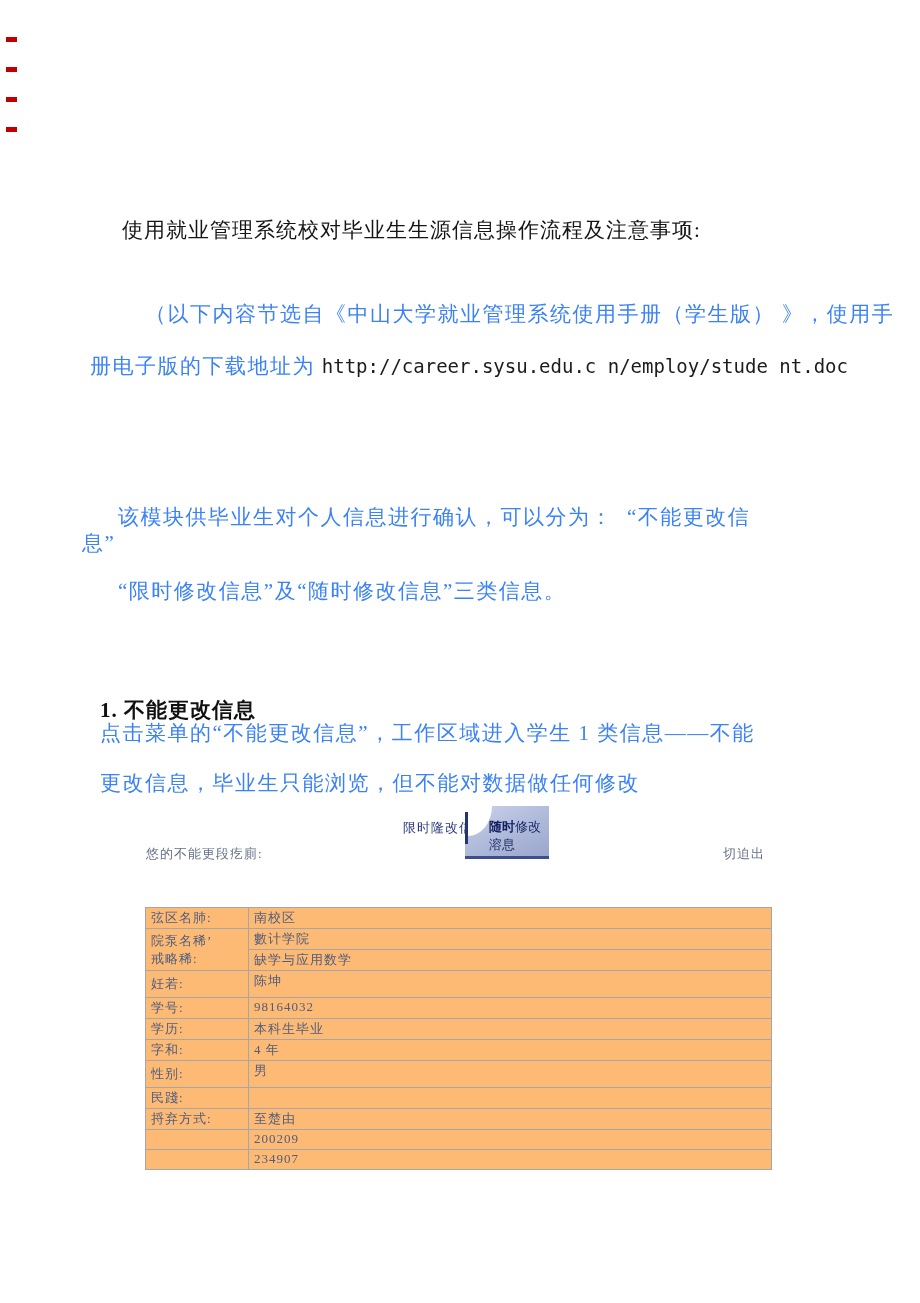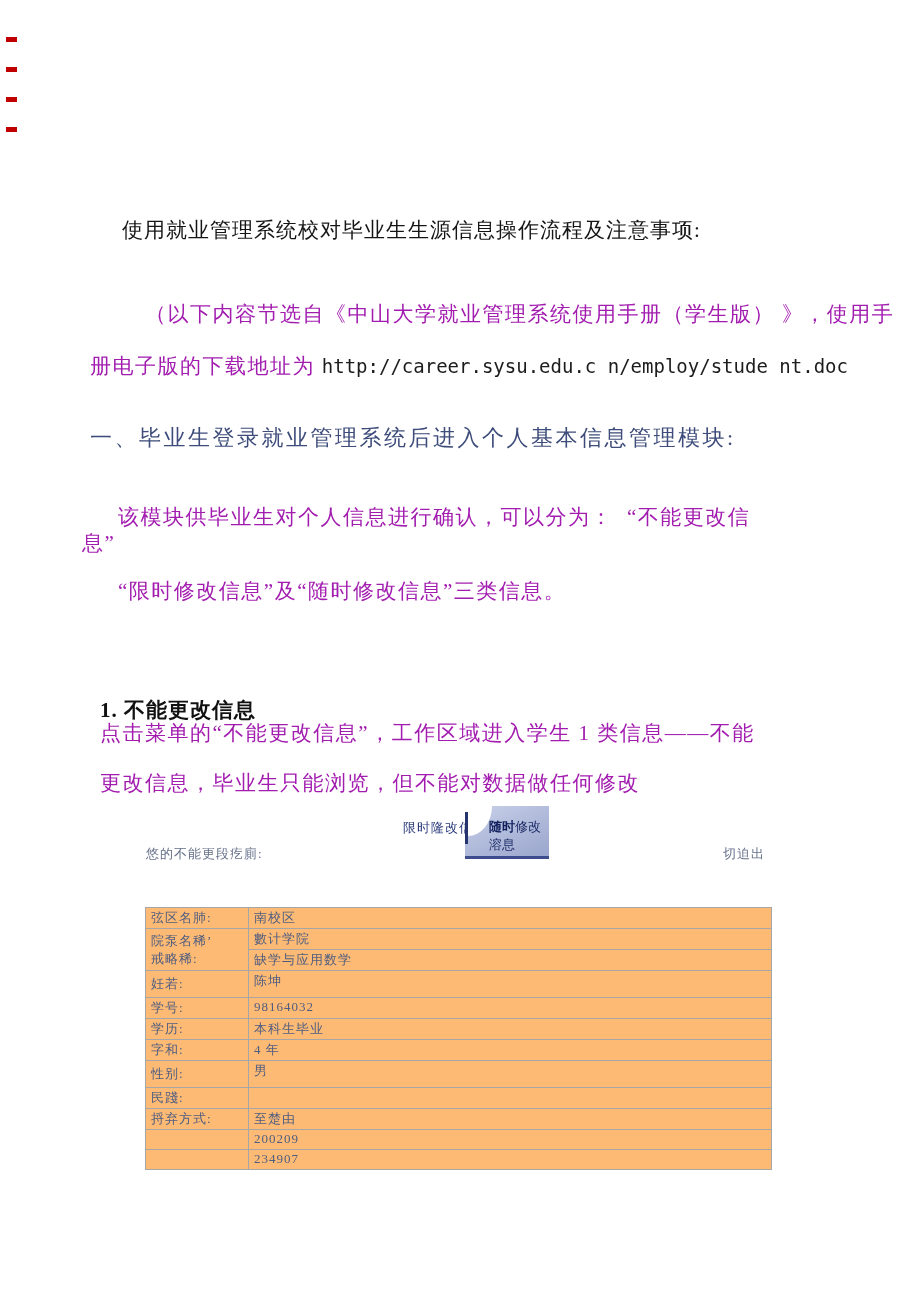--- a/index.html
+++ b/index.html
@@ -6,21 +6,21 @@
   .page{
     position:relative;
     width:920px;height:1303px;
     background:#ffffff;
     overflow:hidden;
     font-family:"Liberation Serif","DejaVu Serif",serif;
     color:#1c1c1c;
     padding-left:21px;
   }
   .abs{position:absolute;white-space:nowrap;}
-  .cn{font-size:21px;letter-spacing:1.5px;color:#a21caf;}
+  .cn{font-size:21px;letter-spacing:1.5px;color:#3b82f6;}
   .title{font-size:21px;letter-spacing:1px;color:#151515;}
   .h1blue{font-size:22px;letter-spacing:2.5px;color:#3d4c7a;}
   .h2bold{font-size:21px;font-weight:bold;letter-spacing:1px;color:#111;margin-top:48px;}
   .mono{font-family:"DejaVu Sans Mono","Liberation Mono",monospace;font-size:19px;letter-spacing:0;}
   .redmark{position:absolute;left:6px;width:11px;height:5px;background:#c00000;}
 
   
   .shot-text{font-size:13px;color:#2a3a7a;letter-spacing:1px;}
   .caption{font-size:13px;color:#66708a;letter-spacing:1px;}
   .tab{
@@ -67,21 +67,20 @@
   <div class="redmark" style="top:127px"></div>
 
   <div class="abs title" style="left:122px;top:216px">使用就业管理系统校对毕业生生源信息操作流程及注意事项:</div>
 
   <div class="abs cn" style="left:145px;top:300px">（以下内容节选自《中山大学就业管理系统使用手册（学生版） 》，使用手</div>
 
   <div class="abs" style="left:90px;top:352px">
     <span class="cn">册电子版的下载地址为 </span><span class="mono">http://career.sysu.edu.c n/employ/stude nt.doc</span>
   </div>
 
-  <div class="abs h1blue" style="left:90px;top:423px">一、毕业生登录就业管理系统后进入个人基本信息管理模块:</div>
 
   <div class="abs cn" style="left:118px;top:503px">该模块供毕业生对个人信息进行确认，可以分为：</div>
   <div class="abs cn" style="left:627px;top:503px">“不能更改信</div>
   <div class="abs cn" style="left:82px;top:529px">息”</div>
 
   <div class="abs cn" style="left:118px;top:577px">“限时修改信息”及“随时修改信息”三类信息。</div>
 
   <div class="abs h2bold" style="left:100px;top:648px">1. 不能更改信息</div>
 
   <div class="abs cn" style="left:100px;top:719px">点击菜单的“不能更改信息”，工作区域进入学生 1 类信息——不能</div>

